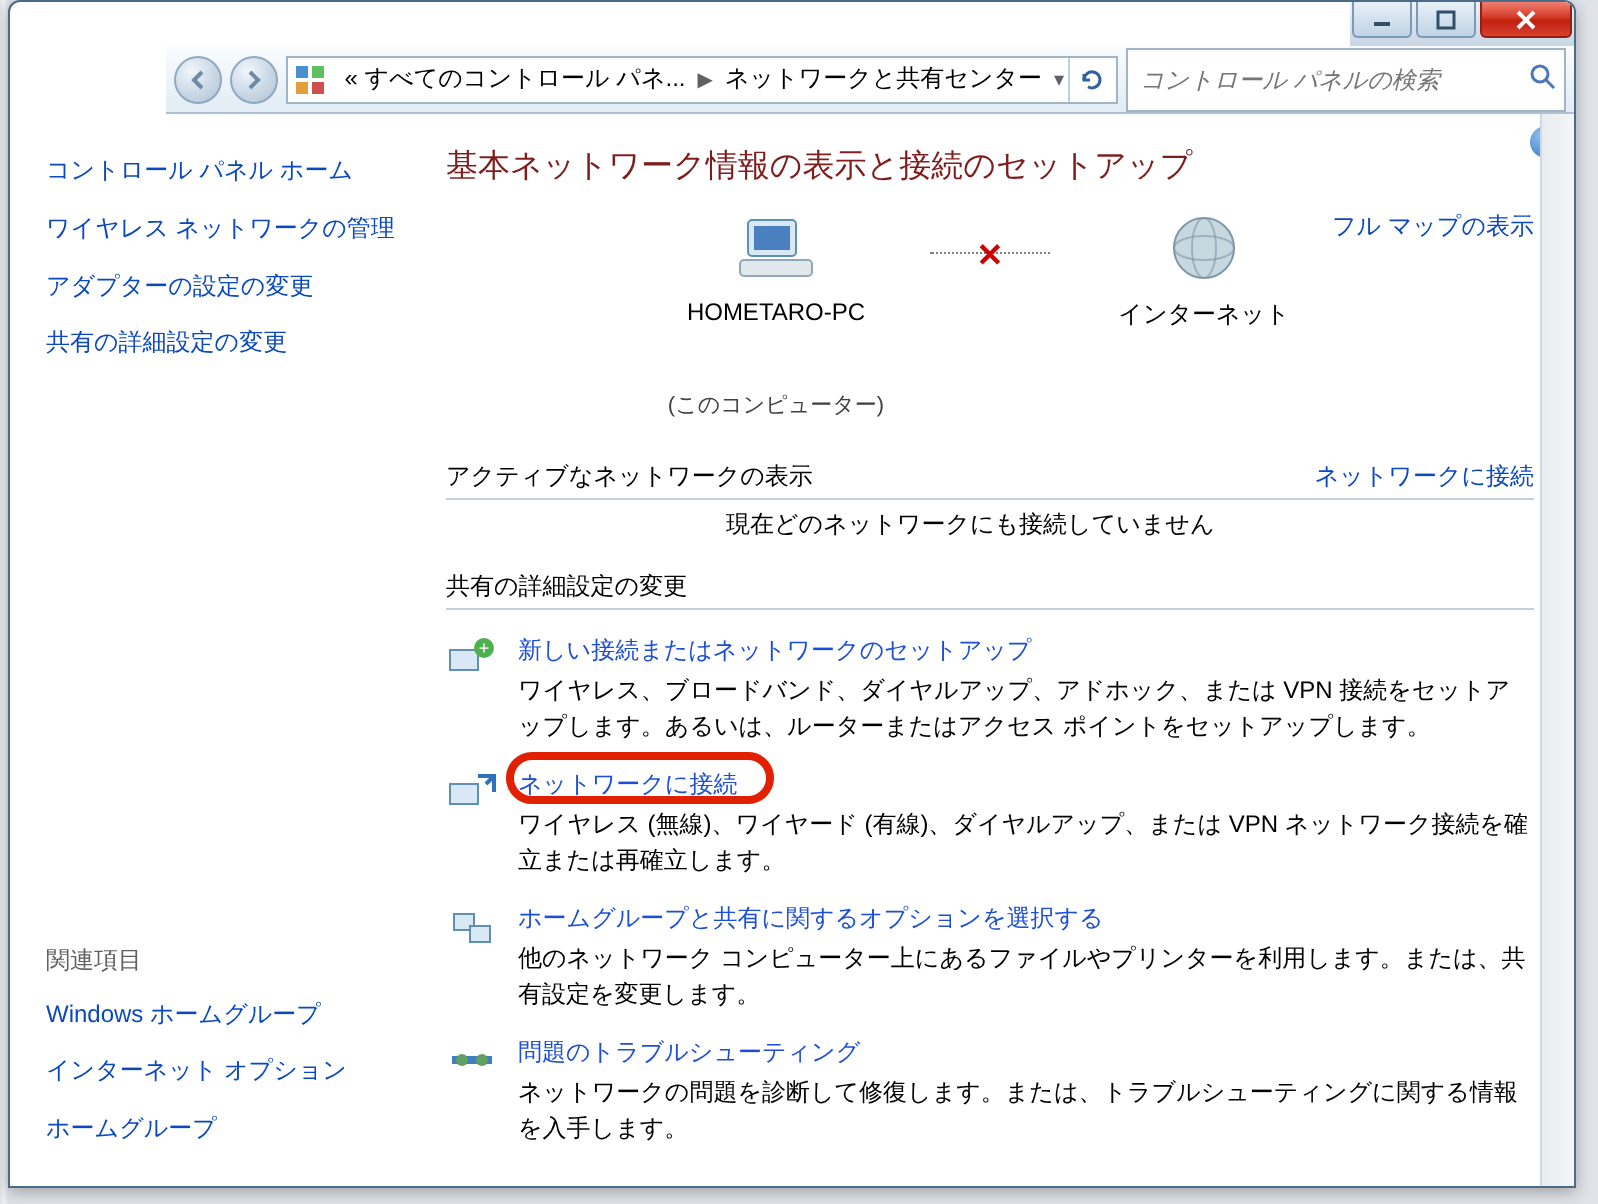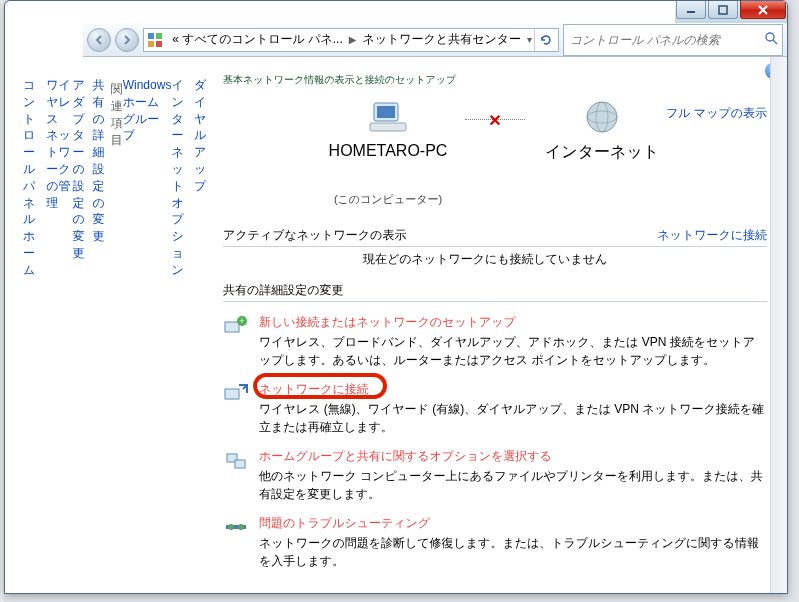--- a/index.html
+++ b/index.html
@@ -135,21 +135,21 @@
   .body {
     flex: 1;
     display: flex;
     background: #fff;
     min-height: 0;
   }
   .sidebar {
     width: 210px;
     padding: 14px 8px 14px 18px;
     display: flex;
-    flex-direction: row;
+    flex-direction: column;
     flex-shrink: 0;
   }
   .sidebar a {
     color: #0a48c0;
     text-decoration: none;
     display: block;
     margin: 6px 0;
     line-height: 1.4;
     cursor: pointer;
   }
@@ -159,35 +159,35 @@
     font-size: 12px;
     margin: 10px 0 4px;
   }
   .mainpane {
     flex: 1;
     padding: 16px 20px 16px 8px;
     position: relative;
     overflow: hidden;
   }
   .mainpane h1 {
-    font-size: 10px;
+    font-size: 16px;
     font-weight: normal;
-    color: #14532d;
+    color: #7f1d1d;
     margin: 0 0 12px 0;
   }
   .netmap {
     display: flex;
     align-items: flex-start;
     gap: 12px;
     justify-content: center;
     position: relative;
     margin-bottom: 20px;
   }
   .netnode { text-align: center; width: 130px; }
-  .netnode .lbl { font-size: 16px; margin-top: 4px; }
+  .netnode .lbl { font-size: 12px; margin-top: 4px; }
   .netnode .sub { font-size: 11px; color: #404040; margin-top: 32px; }
   .netline {
     width: 60px;
     border-top: 1px dotted #808080;
     margin-top: 20px;
     position: relative;
   }
   .netline .x {
     position: absolute;
     left: 50%; top: -9px;
@@ -224,21 +224,21 @@
     display: flex;
     gap: 10px;
     margin: 12px 0;
   }
   .option .icon {
     width: 26px; height: 26px;
     flex-shrink: 0;
   }
   .option .text { flex: 1; }
   .option .text .lnk {
-    color: #ef4444;
+    color: #1d4ed8;
     cursor: pointer;
     display: inline-block;
   }
   .option .text .desc {
     color: #000;
     margin-top: 2px;
     line-height: 1.5;
   }
   .highlight-ring {
     position: absolute;
@@ -337,21 +337,21 @@
   <div class="body">
     <div class="sidebar">
       <a>コントロール パネル ホーム</a>
       <a>ワイヤレス ネットワークの管理</a>
       <a>アダプターの設定の変更</a>
       <a>共有の詳細設定の変更</a>
       <div class="spacer"></div>
       <div class="sec-header">関連項目</div>
       <a>Windows ホームグループ</a>
       <a>インターネット オプション</a>
-      <a>ダイヤルアップ</a>
+      <a>ホームグループ</a>
     </div>
 
     <div class="mainpane">
       <div class="help-icon">?</div>
       <div class="scroll-track"></div>
 
       <h1>基本ネットワーク情報の表示と接続のセットアップ</h1>
 
       <a class="fullmap">フル マップの表示</a>
 

